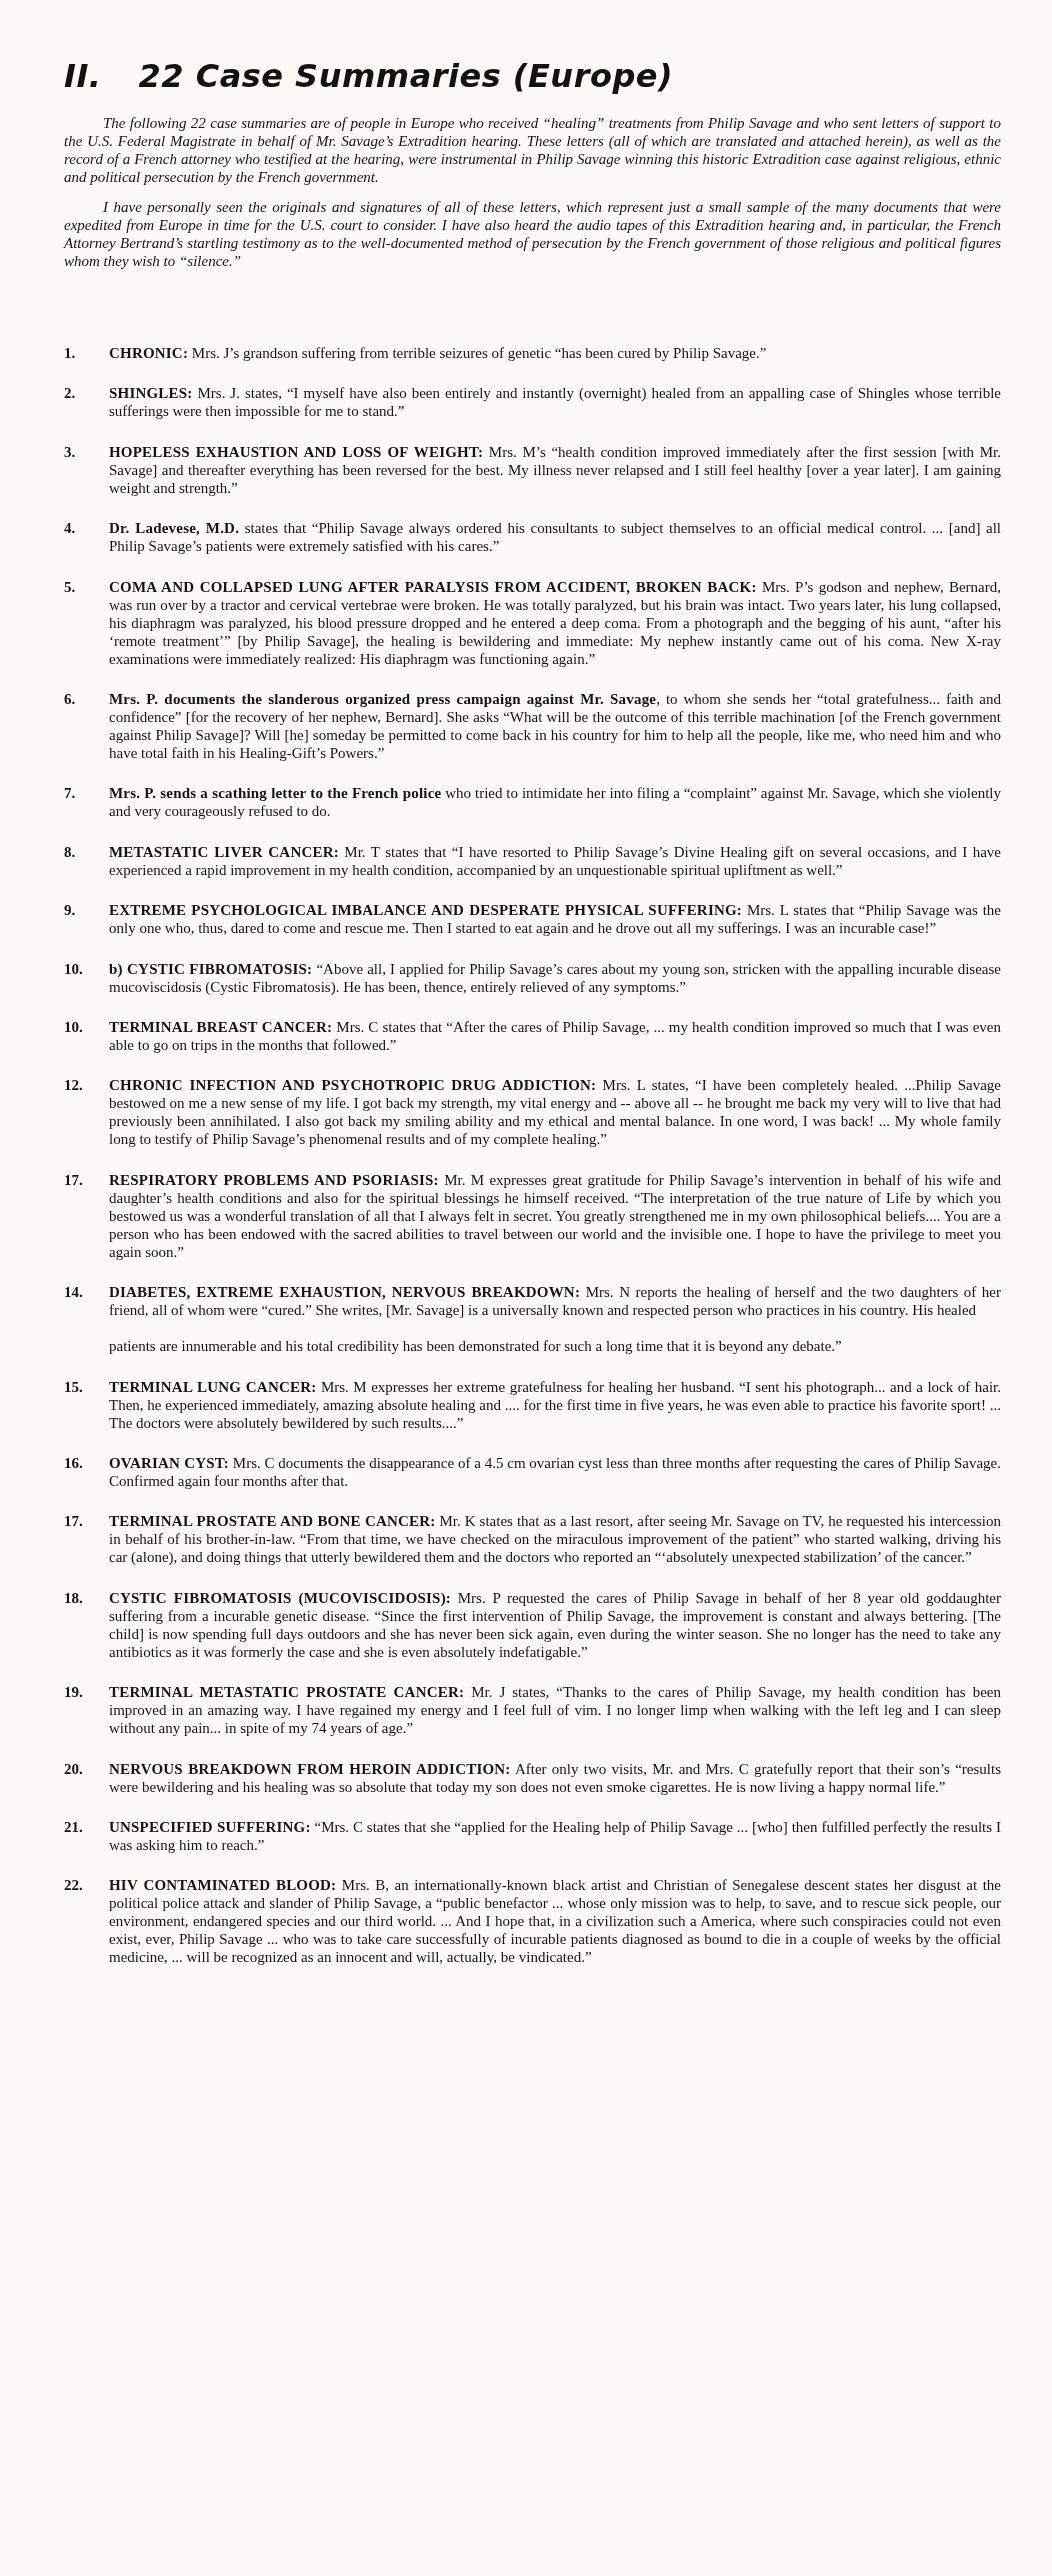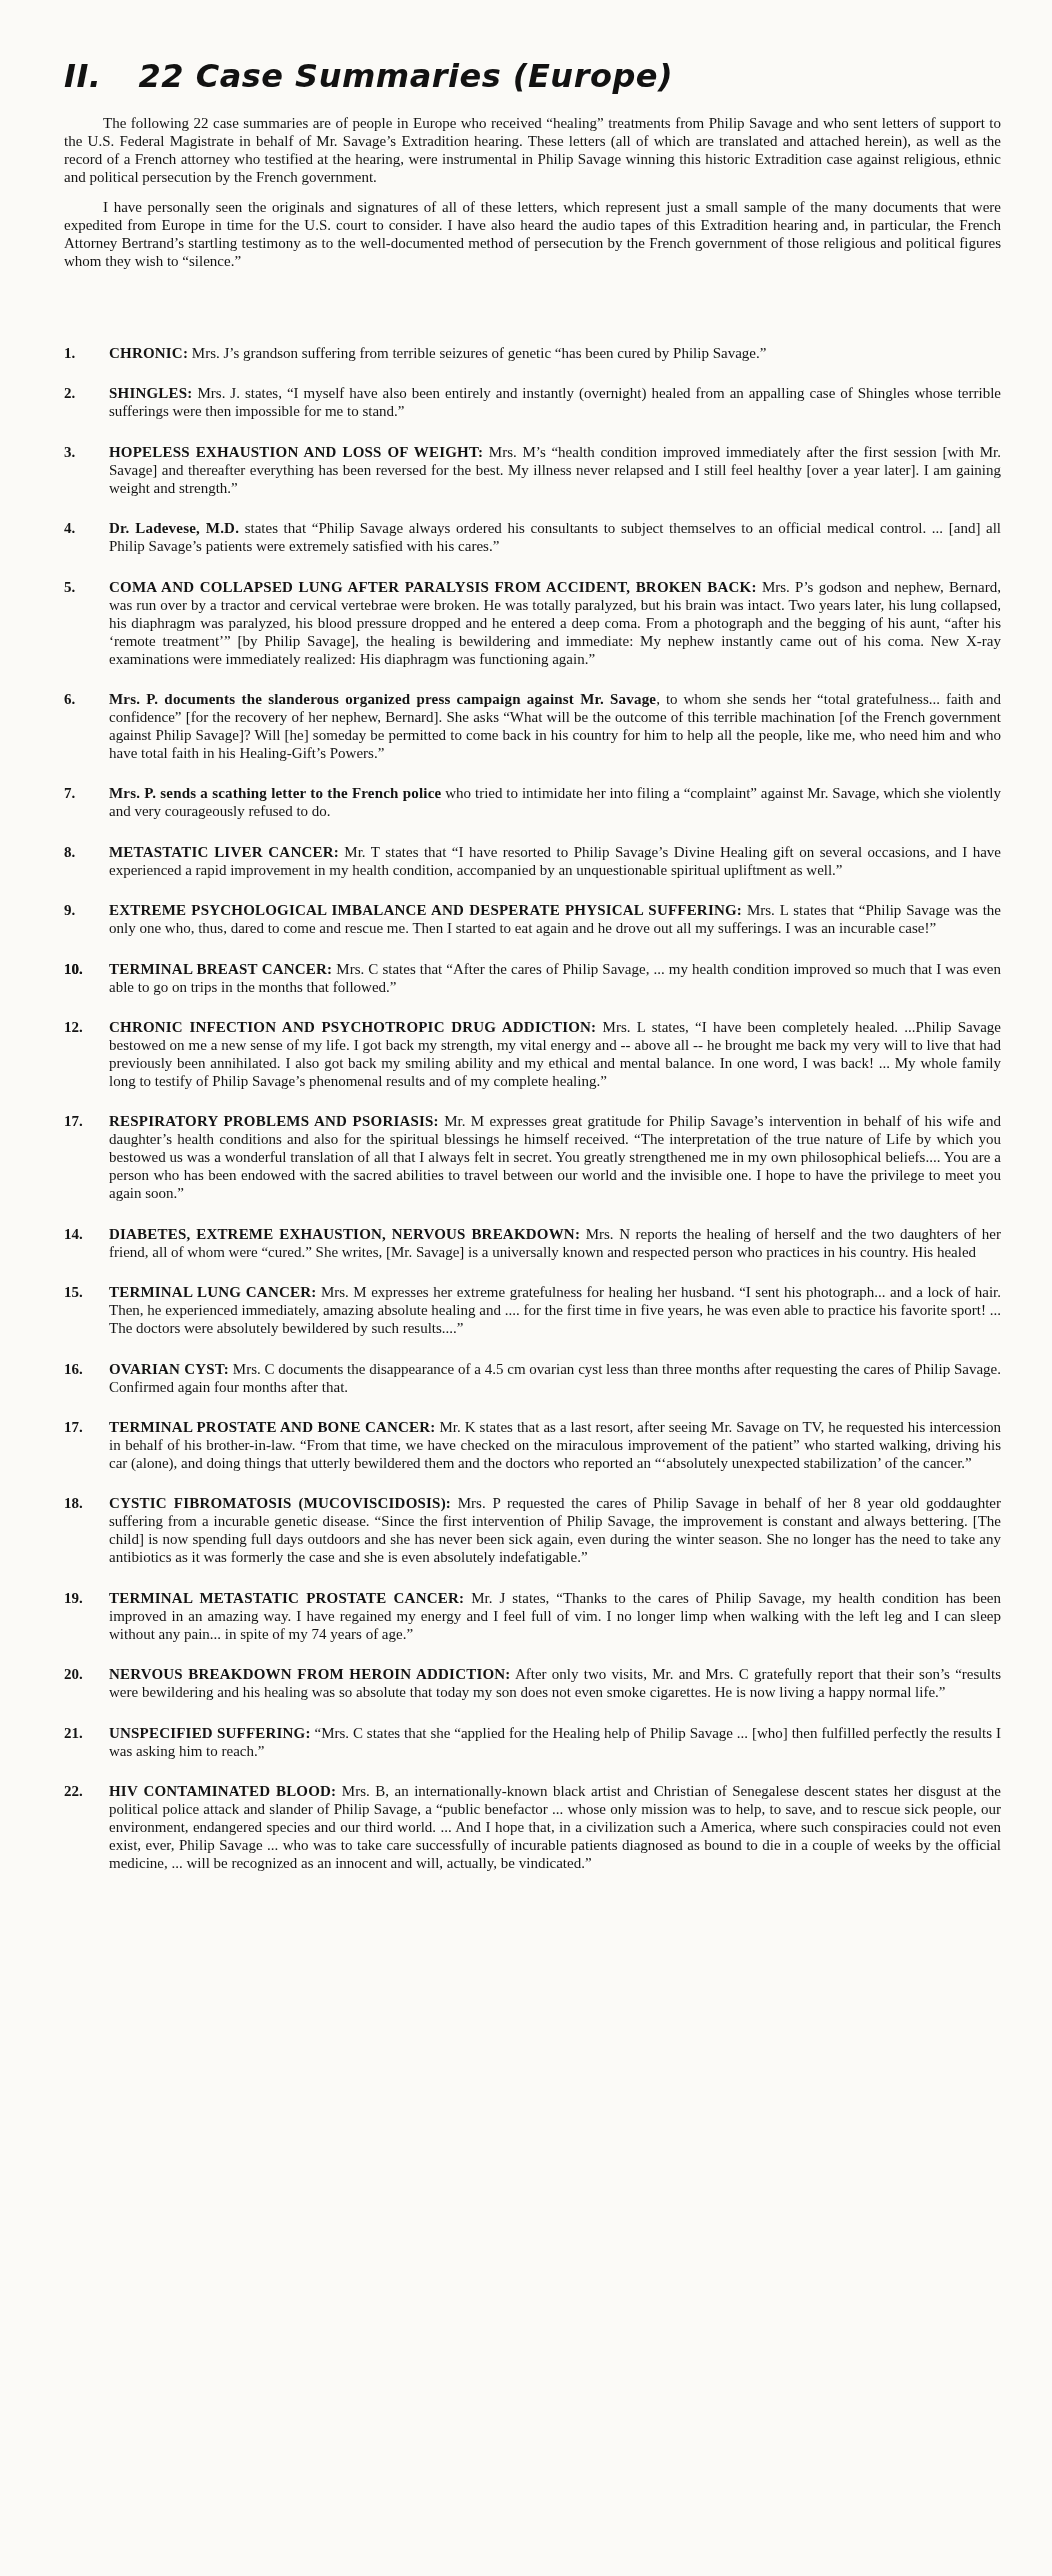--- a/index.html
+++ b/index.html
@@ -23,20 +23,21 @@
     line-height: 37px;
     margin: 0 0 19.4px 0;
     text-align: left;
     letter-spacing: 0.5px;
     color: #121212;
   }
   h1 .sec-num { margin-right: 37px; font-style: italic; }
   p.intro {
     margin: 0 0 11.7px 0;
     text-indent: 39px;
+    font-style: italic;
   }
   .case-list { margin-top: 74px; }
   .case {
     position: relative;
     padding-left: 45px;
     margin-bottom: 22.4px;
   }
   .case-num {
     position: absolute;
     left: 0;
@@ -106,20 +107,21 @@
     </div>
     <div class="case">
       <span class="case-num">9.</span>
       <div class="case-body">
         <p class="case-para"><b class="case-heading">EXTREME PSYCHOLOGICAL IMBALANCE AND DESPERATE PHYSICAL SUFFERING:</b><span>  Mrs. L states that “Philip Savage was the only one who, thus, dared to come and rescue me. Then I started to eat again and he drove out all my sufferings. I was an incurable case!”</span></p>
       </div>
     </div>
     <div class="case">
       <span class="case-num">10.</span>
       <div class="case-body">
+        <p class="case-para"><b class="case-heading">b) CYSTIC FIBROMATOSIS:</b><span> “Above all, I applied for Philip Savage’s cares about my young son, stricken with the appalling incurable disease mucoviscidosis (Cystic Fibromatosis). He has been, thence, entirely relieved of any symptoms.”</span></p>
       </div>
     </div>
     <div class="case">
       <span class="case-num">10.</span>
       <div class="case-body">
         <p class="case-para"><b class="case-heading">TERMINAL BREAST CANCER:</b><span> Mrs. C states that “After the cares of Philip Savage, ...  my health condition improved so much that I was even able to go on trips in the months that followed.”</span></p>
       </div>
     </div>
     <div class="case">
       <span class="case-num">12.</span>
@@ -130,20 +132,21 @@
     <div class="case">
       <span class="case-num">17.</span>
       <div class="case-body">
         <p class="case-para"><b class="case-heading">RESPIRATORY PROBLEMS AND PSORIASIS:</b><span> Mr. M expresses great gratitude for Philip Savage’s intervention in behalf of his wife and daughter’s health conditions and also for the spiritual blessings he himself received. “The interpretation of the true nature of Life by which you bestowed us was a wonderful translation of all that I always felt in secret. You greatly strengthened me in my own philosophical beliefs.... You are a person who has been endowed with the sacred abilities to travel between our world and the invisible one. I hope to have the privilege to meet you again soon.”</span></p>
       </div>
     </div>
     <div class="case">
       <span class="case-num">14.</span>
       <div class="case-body">
         <p class="case-para"><b class="case-heading">DIABETES, EXTREME EXHAUSTION, NERVOUS BREAKDOWN:</b><span>  Mrs. N reports the healing of herself and the two daughters of her friend, all of whom were “cured.” She writes, [Mr. Savage] is a universally known and respected person who practices in his country. His healed</span></p>
+        <p class="case-para"><span>patients are innumerable and his total credibility has been demonstrated for such a long time that it is beyond any debate.”</span></p>
       </div>
     </div>
     <div class="case">
       <span class="case-num">15.</span>
       <div class="case-body">
         <p class="case-para"><b class="case-heading">TERMINAL LUNG CANCER:</b><span>  Mrs. M expresses her extreme gratefulness for healing her husband. “I sent his photograph... and a lock of hair. Then, he experienced immediately, amazing absolute healing and ....  for the first time in five years, he was even able to practice his favorite sport! ... The doctors were absolutely bewildered by such results....”</span></p>
       </div>
     </div>
     <div class="case">
       <span class="case-num">16.</span>

